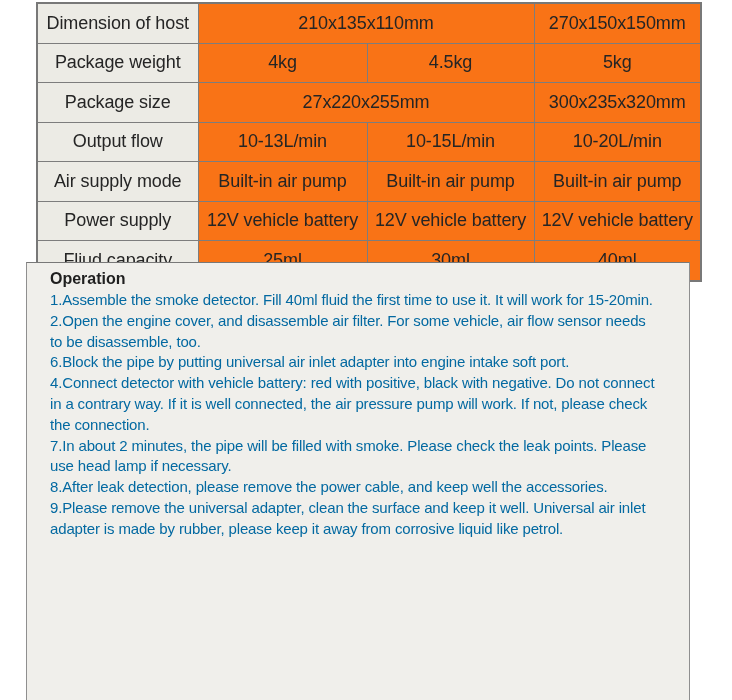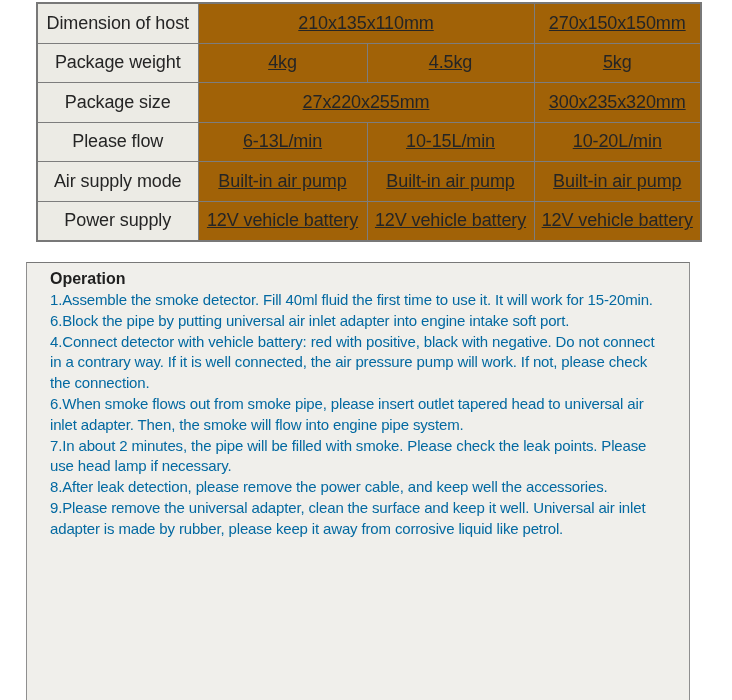--- a/index.html
+++ b/index.html
@@ -33,22 +33,21 @@
     height: 30.5px;
     padding: 4px 4px;
     letter-spacing: -0.1px;
     white-space: nowrap;
     overflow: hidden;
   }
   .spec-table td.lbl {
     background: #ecebe5;
   }
   .spec-table td.val {
-    background: #a16207;
-    text-decoration: underline;
+    background: #f97316;
   }
   
   .op-box {
     position: absolute;
     left: 26px;
     top: 262px;
     width: 664px;
     height: 516px;
     box-sizing: border-box;
     background: #f0efeb;
@@ -92,42 +91,48 @@
       <td class="val">4kg</td>
       <td class="val">4.5kg</td>
       <td class="val">5kg</td>
     </tr>
     <tr>
       <td class="lbl">Package size</td>
       <td class="val" colspan="2">27x220x255mm</td>
       <td class="val">300x235x320mm</td>
     </tr>
     <tr>
-      <td class="lbl">Please flow</td>
-      <td class="val">6-13L/min</td>
+      <td class="lbl">Output flow</td>
+      <td class="val">10-13L/min</td>
       <td class="val">10-15L/min</td>
       <td class="val">10-20L/min</td>
     </tr>
     <tr>
       <td class="lbl">Air supply mode</td>
       <td class="val">Built-in air pump</td>
       <td class="val">Built-in air pump</td>
       <td class="val">Built-in air pump</td>
     </tr>
     <tr>
       <td class="lbl">Power supply</td>
       <td class="val">12V vehicle battery</td>
       <td class="val">12V vehicle battery</td>
       <td class="val">12V vehicle battery</td>
     </tr>
+    <tr>
+      <td class="lbl">Fliud capacity</td>
+      <td class="val">25ml</td>
+      <td class="val">30ml</td>
+      <td class="val">40ml</td>
+    </tr>
   </tbody>
 </table>
 
 <div class="op-box">
   <div class="op-heading">Operation</div>
   <div class="op-step">1.Assemble the smoke detector. Fill 40ml fluid the first time to use it. It will work for 15-20min.</div>
+  <div class="op-step">2.Open the engine cover, and disassemble air filter. For some vehicle, air flow sensor needs to be disassemble, too.</div>
   <div class="op-step">6.Block the pipe by putting universal air inlet adapter into engine intake soft port.</div>
   <div class="op-step">4.Connect detector with vehicle battery: red with positive, black with negative. Do not connect in a contrary way. If it is well connected, the air pressure pump will work. If not, please check the connection.</div>
-  <div class="op-step">6.When smoke flows out from smoke pipe, please insert outlet tapered head to universal air inlet adapter. Then, the smoke will flow into engine pipe system.</div>
   <div class="op-step">7.In about 2 minutes, the pipe will be filled with smoke. Please check the leak points. Please use head lamp if necessary.</div>
   <div class="op-step">8.After leak detection, please remove the power cable, and keep well the accessories.</div>
   <div class="op-step">9.Please remove the universal adapter, clean the surface and keep it well. Universal air inlet adapter is made by rubber, please keep it away from corrosive liquid like petrol.</div>
 </div>
 
 </body></html>

